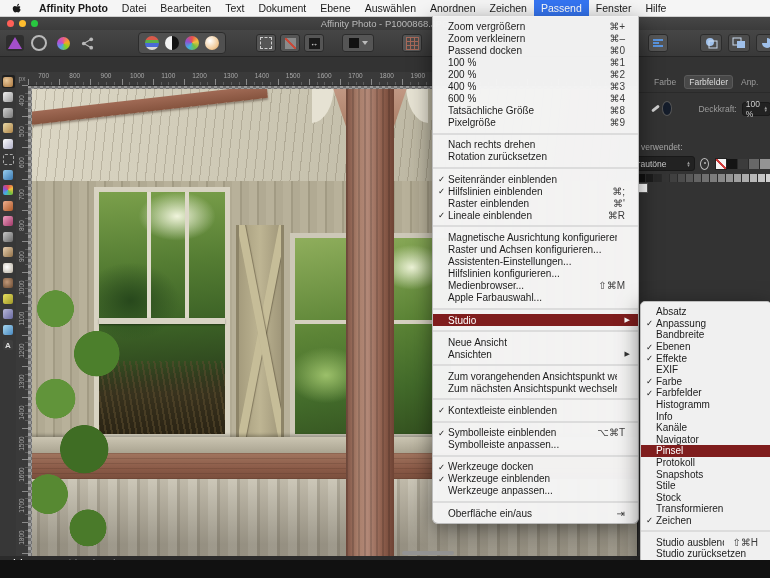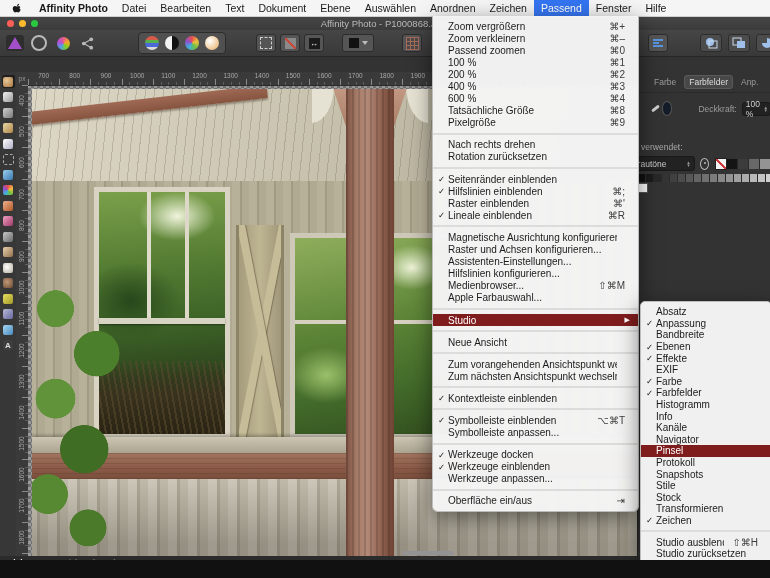--- a/index.html
+++ b/index.html
@@ -569,21 +569,21 @@
 
       <div class="mi">
         <span class="chk"></span>
         <span class="lbl">Zoom verkleinern</span>
         <span class="key">⌘–</span>
         <span class="arr"></span>
       </div>
 
       <div class="mi">
         <span class="chk"></span>
-        <span class="lbl">Passend zoomen</span>
+        <span class="lbl">Passend docken</span>
         <span class="key">⌘0</span>
         <span class="arr"></span>
       </div>
 
       <div class="mi">
         <span class="chk"></span>
         <span class="lbl">100 %</span>
         <span class="key">⌘1</span>
         <span class="arr"></span>
       </div>
@@ -750,20 +750,26 @@
         
       </div>
 
       <div class="mi">
         <span class="chk"></span>
         <span class="lbl">Neue Ansicht</span>
         <span class="key"></span>
         <span class="arr"></span>
       </div>
 
+      <div class="mi">
+        <span class="chk"></span>
+        <span class="lbl">Ansichten</span>
+        <span class="key"></span>
+        <span class="arr">▶</span>
+      </div>
 
       <div class="mi sep">
         
         
         
         
       </div>
 
       <div class="mi">
         <span class="chk"></span>

